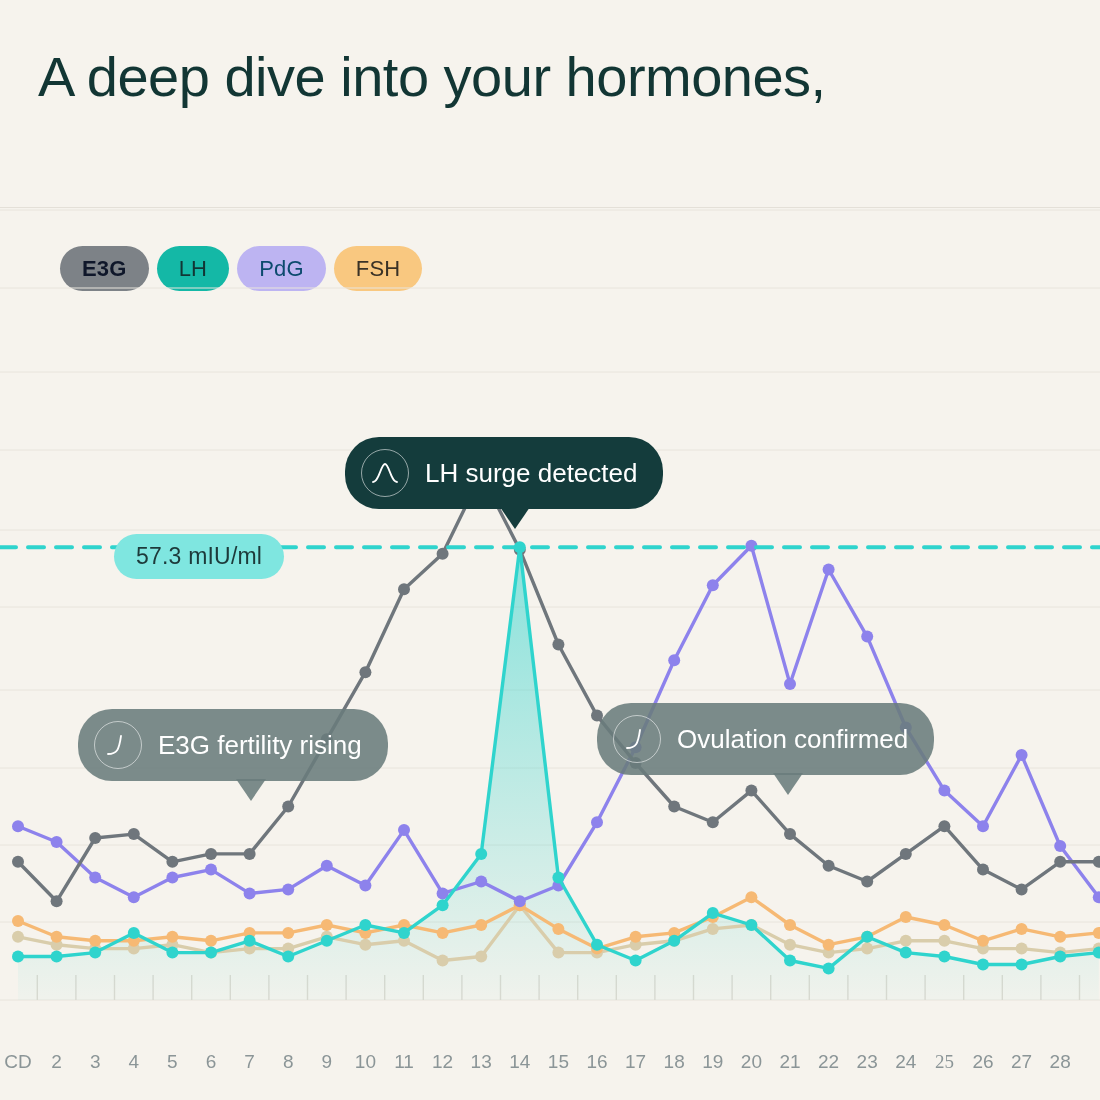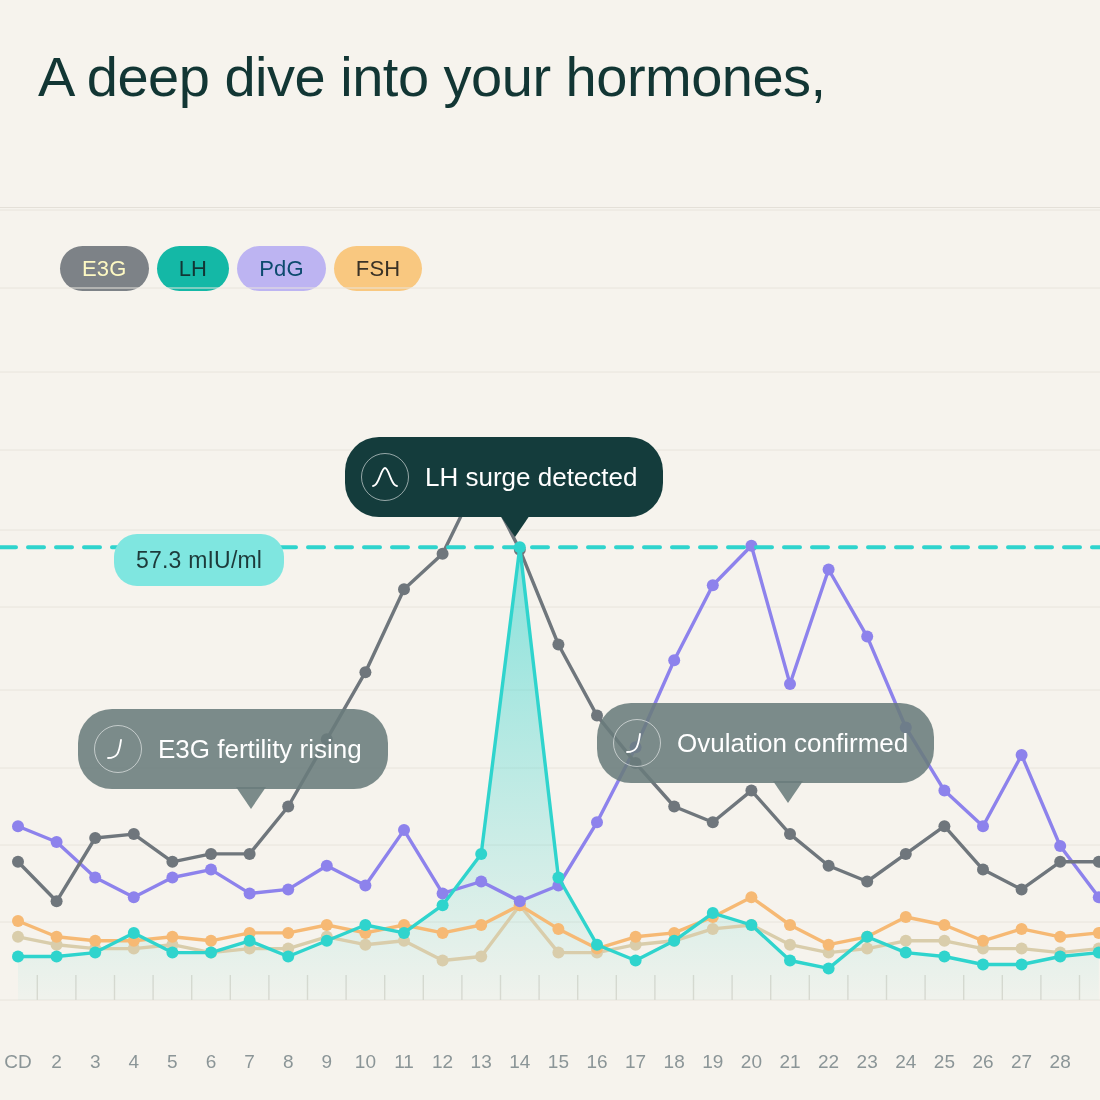--- a/index.html
+++ b/index.html
@@ -23,32 +23,32 @@
     position:absolute;left:0;top:207px;width:1100px;height:1px;
     background:#e4e0d8;
   }
 
   
   .legend{position:absolute;left:60px;top:246px;display:flex;gap:8px;}
   .pill{
     height:45px;border-radius:23px;display:flex;align-items:center;
     justify-content:center;padding:0 22px;font-size:22px;letter-spacing:.2px;
   }
-  .pill.e3g{background:#7d8287;color:#fef9c3;}
+  .pill.e3g{background:#7d8287;color:#0f172a;font-weight:bold;}
   .pill.lh{background:#14b8a6;color:#123634;}
   .pill.pdg{background:#bdb4f2;color:#0c4a6e;}
   .pill.fsh{background:#f9c880;color:#3a3226;}
 
   
   #chart{position:absolute;left:0;top:0;width:1100px;height:1100px;}
 
   
   .tt{
     position:absolute;display:flex;align-items:center;gap:16px;
-    border-radius:34px;padding:0 26px 0 16px;height:80px;
+    border-radius:34px;padding:0 26px 0 16px;height:72px;
     color:#ffffff;font-size:26px;white-space:nowrap;
   }
   .tt .ic{
     width:46px;height:46px;border-radius:50%;
     border:1.6px solid rgba(255,255,255,.55);
     display:flex;align-items:center;justify-content:center;flex:0 0 auto;
   }
   .tt.dark{background:#143c3c;}
   .tt.slate{background:rgba(106,124,124,.88);}
   .tt .tail{
@@ -60,21 +60,21 @@
 
   #tt-lh{left:345px;top:437px;}
   #tt-lh .tail{left:155px;}
   #tt-e3g{left:78px;top:709px;}
   #tt-e3g .tail{left:158px;}
   #tt-ovu{left:597px;top:703px;}
   #tt-ovu .tail{left:176px;}
 
   
   .thr-pill{
-    position:absolute;left:114px;top:534px;height:52px;border-radius:23px;
+    position:absolute;left:114px;top:534px;height:45px;border-radius:23px;
     background:#7fe6e0;color:#1d3a3a;font-size:23px;
     display:flex;align-items:center;padding:0 22px;letter-spacing:.2px;
   }
 
   
   .xlabels{position:absolute;left:0;top:1033px;width:1100px;height:30px;margin-top:18px;}
   .xlabels span{
     position:absolute;transform:translateX(-50%);
     font-size:19px;color:#8b9597;
   }
@@ -349,18 +349,18 @@
       <span style="left: 558.4px;">15</span>
       <span style="left: 597px;">16</span>
       <span style="left: 635.6px;">17</span>
       <span style="left: 674.2px;">18</span>
       <span style="left: 712.8px;">19</span>
       <span style="left: 751.4px;">20</span>
       <span style="left: 790px;">21</span>
       <span style="left: 828.6px;">22</span>
       <span style="left: 867.2px;">23</span>
       <span style="left: 905.8px;">24</span>
-      <span style="left: 944.4px;">25</span>
+      <span style="left: 944.4px; font-family: Liberation Serif, serif;">25</span>
       <span style="left: 983px;">26</span>
       <span style="left: 1021.6px;">27</span>
       <span style="left: 1060.2px;">28</span>
     </div>
 </div>
 
 </body></html>

